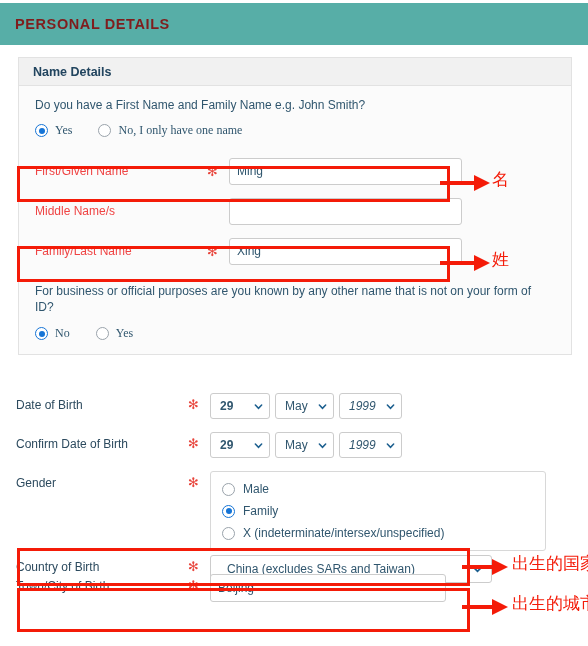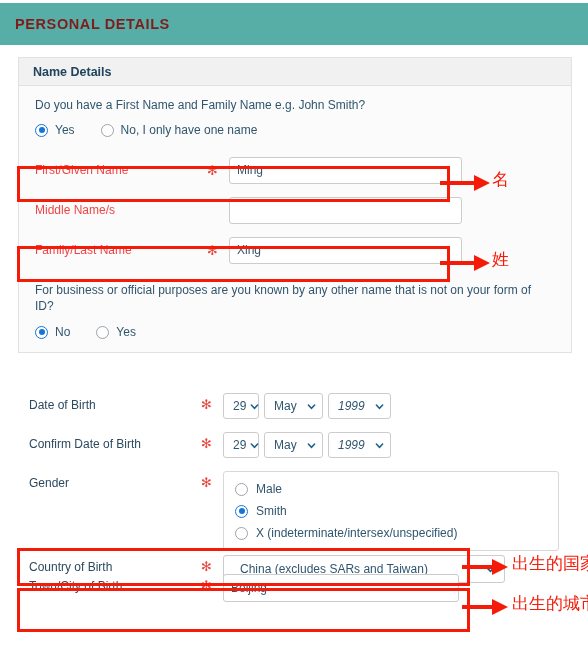--- a/index.html
+++ b/index.html
@@ -72,20 +72,21 @@
   .question.wrap {
     width: 505px;
     line-height: 16px;
   }
 
   
   .radio-row {
     display: flex;
     align-items: center;
     padding: 11px 0 13px 16px;
+    font-family: Liberation Serif, serif;
   }
   .radio-opt {
     display: flex;
     align-items: center;
     margin-right: 26px;
   }
   .radio-opt .lbl {
     margin-left: 7px;
     font-size: 12px;
     color: #30566e;
@@ -153,21 +154,21 @@
   
   .form-row {
     position: absolute;
     left: 0;
     display: flex;
     align-items: flex-start;
     width: 588px;
   }
   .outer-label {
     width: 172px;
-    margin-left: 29px;
+    margin-left: 16px;
     font-size: 12px;
     color: #2c4a5e;
     flex: none;
     padding-top: 5px;
   }
   .outer-req {
     color: #e8453c;
     font-size: 13px;
     width: 22px;
     flex: none;
@@ -185,21 +186,21 @@
     box-sizing: border-box;
     display: inline-flex;
     align-items: center;
     justify-content: space-between;
     padding: 0 6px 0 9px;
     font-size: 12px;
     color: #30566e;
     margin-right: 5px;
   }
   .sel .cv { white-space: nowrap; }
-  .sel-day { width: 36px; }
+  .sel-day { width: 60px; font-weight: bold; }
   .sel-month { width: 59px; }
   .sel-year { width: 63px; font-style: italic; }
   .sel-country {
     width: 282px;
     height: 28px;
     justify-content: space-between;
     padding: 0 9px 0 16px;
   }
   .caret {
     width: 9px;
@@ -359,21 +360,21 @@
 <div class="form-row" style="top:471px;">
   <span class="outer-label">Gender</span>
   <span class="outer-req">✻</span>
   <div class="gender-box">
     <label class="gender-opt">
       <span class="radio"></span>
       <span class="lbl">Male</span>
     </label>
     <label class="gender-opt">
       <span class="radio on"></span>
-      <span class="lbl">Smith</span>
+      <span class="lbl">Family</span>
     </label>
     <label class="gender-opt">
       <span class="radio"></span>
       <span class="lbl">X (indeterminate/intersex/unspecified)</span>
     </label>
   </div>
 </div>
 
 <div class="form-row" style="top:555px;">
   <span class="outer-label">Country of Birth</span>

